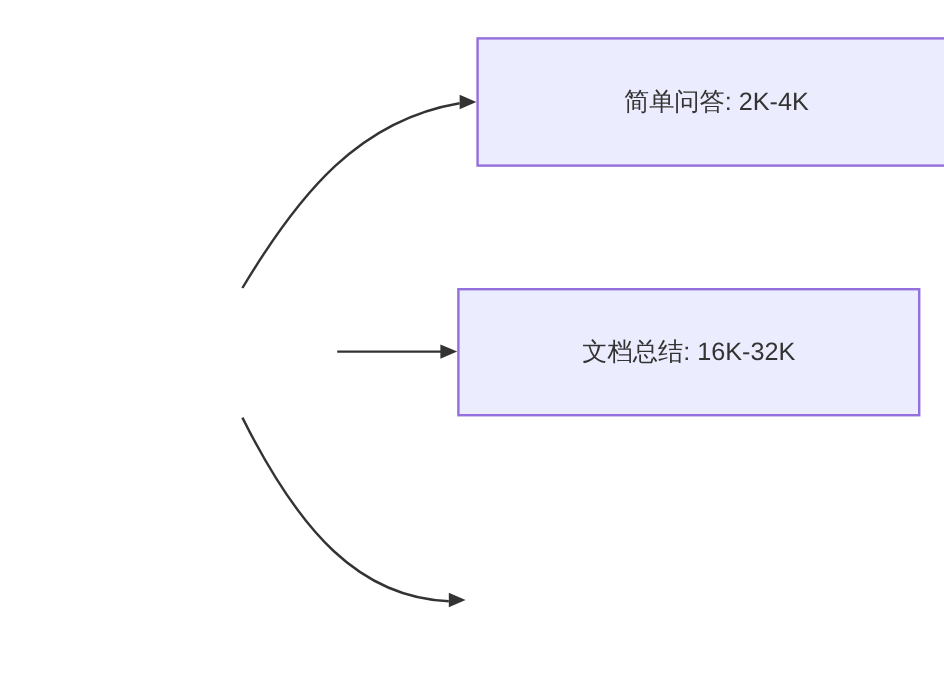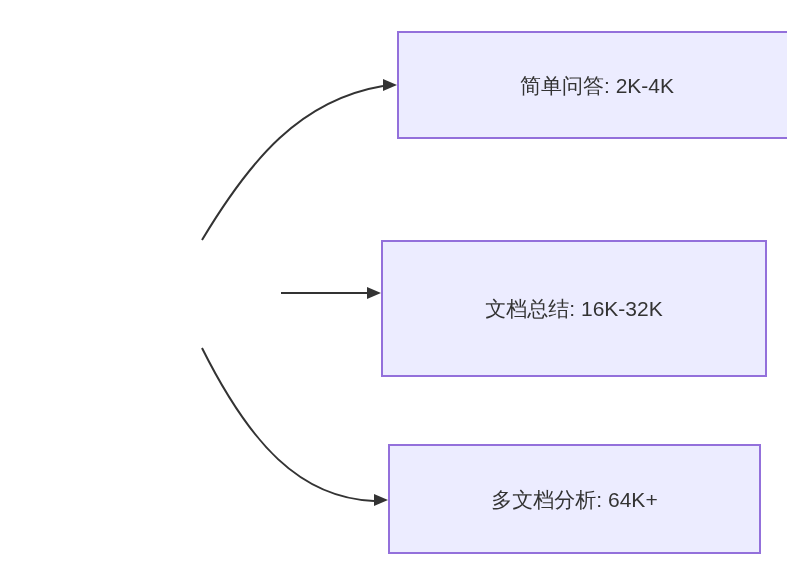--- a/index.html
+++ b/index.html
@@ -40,21 +40,21 @@
     font-size: 21px;
     line-height: 1;
     display: flex;
     align-items: center;
     justify-content: center;
     text-align: center;
     white-space: nowrap;
   }
   .node-root  { left: 33px;  top: 240px; width: 248px; height: 106px; }
   .node-a     { left: 397px; top: 31px;  width: 400px; height: 108px; }
-  .node-b     { left: 381px; top: 240px; width: 386px; height: 137px; }
+  .node-b     { left: 381px; top: 240px; width: 386px; height: 107px; }
   .node-c     { left: 388px; top: 444px; width: 373px; height: 110px; }
 </style>
 </head>
 <body>
 
 <div class="canvas">
 
   <svg class="edges" viewBox="0 0 787 572" xmlns="http://www.w3.org/2000/svg">
 
     <path class="edge-path" d="M202,240 C250,160 300,100 383,86"></path>
@@ -69,17 +69,14 @@
 
 
   <div class="node node-a">
     <span>简单问答: 2K-4K</span>
   </div>
 
   <div class="node node-b">
     <span>文档总结: 16K-32K</span>
   </div>
 
-  <div class="node node-c">
-    <span>多文档分析: 64K+</span>
-  </div>
 
 </div>
 
 </body></html>

